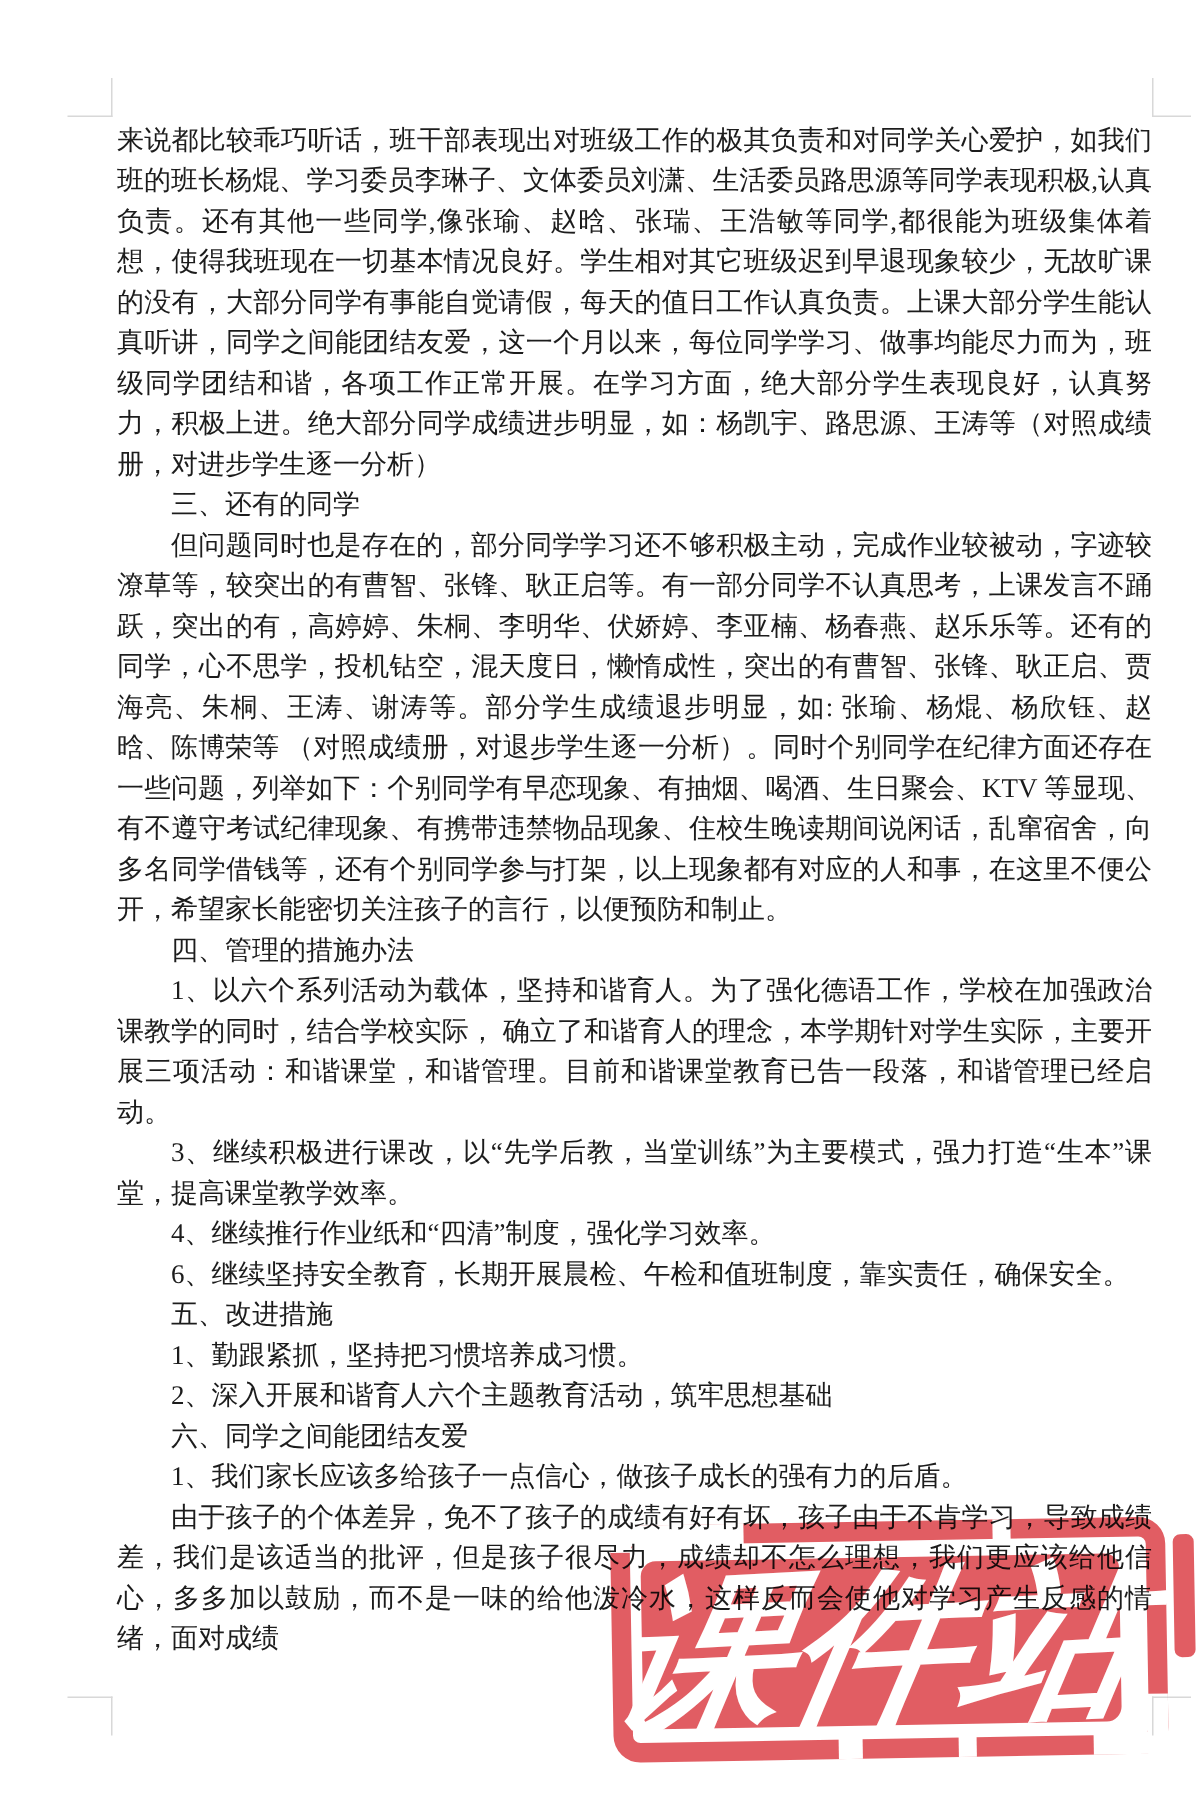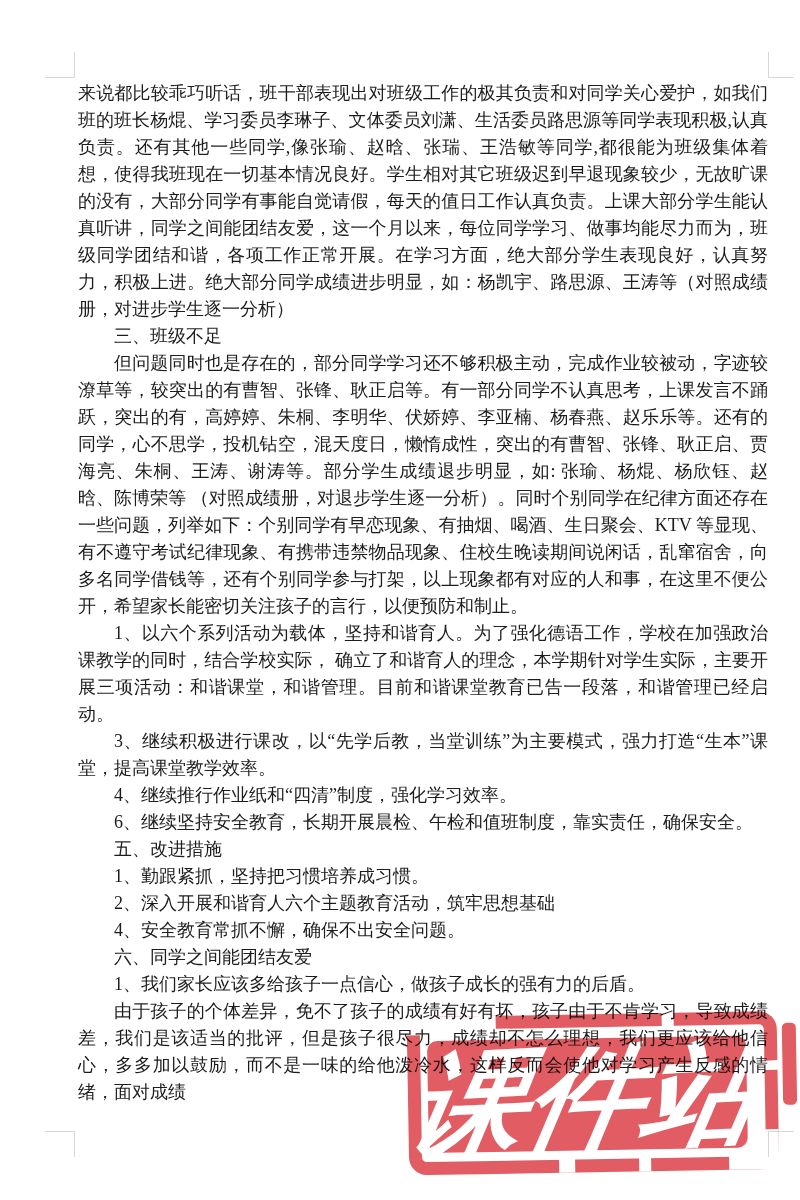--- a/index.html
+++ b/index.html
@@ -64,30 +64,30 @@
 
 <div class="page">
 
   <span class="mark mark-tl"></span>
   <span class="mark mark-tr"></span>
   <span class="mark mark-bl"></span>
   <span class="mark mark-br"></span>
 
   <div class="text-flow">
       <p class="no-indent">来说都比较乖巧听话，班干部表现出对班级工作的极其负责和对同学关心爱护，如我们班的班长杨焜、学习委员李琳子、文体委员刘潇、生活委员路思源等同学表现积极,认真负责。还有其他一些同学,像张瑜、赵晗、张瑞、王浩敏等同学,都很能为班级集体着想，使得我班现在一切基本情况良好。学生相对其它班级迟到早退现象较少，无故旷课的没有，大部分同学有事能自觉请假，每天的值日工作认真负责。上课大部分学生能认真听讲，同学之间能团结友爱，这一个月以来，每位同学学习、做事均能尽力而为，班级同学团结和谐，各项工作正常开展。在学习方面，绝大部分学生表现良好，认真努力，积极上进。绝大部分同学成绩进步明显，如：杨凯宇、路思源、王涛等（对照成绩册，对进步学生逐一分析）</p>
-      <p class="indent">三、班级不足</p>
+      <p class="indent">三、还有的同学</p>
       <p class="indent">但问题同时也是存在的，部分同学学习还不够积极主动，完成作业较被动，字迹较潦草等，较突出的有曹智、张锋、耿正启等。有一部分同学不认真思考，上课发言不踊跃，突出的有，高婷婷、朱桐、李明华、伏娇婷、李亚楠、杨春燕、赵乐乐等。还有的同学，心不思学，投机钻空，混天度日，懒惰成性，突出的有曹智、张锋、耿正启、贾海亮、朱桐、王涛、谢涛等。部分学生成绩退步明显，如: 张瑜、杨焜、杨欣钰、赵晗、陈博荣等 （对照成绩册，对退步学生逐一分析）。同时个别同学在纪律方面还存在一些问题，列举如下：个别同学有早恋现象、有抽烟、喝酒、生日聚会、KTV 等显现、有不遵守考试纪律现象、有携带违禁物品现象、住校生晚读期间说闲话，乱窜宿舍，向多名同学借钱等，还有个别同学参与打架，以上现象都有对应的人和事，在这里不便公开，希望家长能密切关注孩子的言行，以便预防和制止。</p>
+      <p class="indent">四、管理的措施办法</p>
       <p class="indent">1、以六个系列活动为载体，坚持和谐育人。为了强化德语工作，学校在加强政治课教学的同时，结合学校实际， 确立了和谐育人的理念，本学期针对学生实际，主要开展三项活动：和谐课堂，和谐管理。目前和谐课堂教育已告一段落，和谐管理已经启动。</p>
       <p class="indent">3、继续积极进行课改，以“先学后教，当堂训练”为主要模式，强力打造“生本”课堂，提高课堂教学效率。</p>
       <p class="indent">4、继续推行作业纸和“四清”制度，强化学习效率。</p>
       <p class="indent">6、继续坚持安全教育，长期开展晨检、午检和值班制度，靠实责任，确保安全。</p>
       <p class="indent">五、改进措施</p>
       <p class="indent">1、勤跟紧抓，坚持把习惯培养成习惯。</p>
       <p class="indent">2、深入开展和谐育人六个主题教育活动，筑牢思想基础</p>
-      <p class="indent">4、安全教育常抓不懈，确保不出安全问题。</p>
       <p class="indent">六、同学之间能团结友爱</p>
       <p class="indent">1、我们家长应该多给孩子一点信心，做孩子成长的强有力的后盾。</p>
       <p class="indent">由于孩子的个体差异，免不了孩子的成绩有好有坏，孩子由于不肯学习，导致成绩差，我们是该适当的批评，但是孩子很尽力，成绩却不怎么理想，我们更应该给他信心，多多加以鼓励，而不是一味的给他泼冷水，这样反而会使他对学习产生反感的情绪，面对成绩</p>
     </div>
 
   <div class="stamp">
     <div class="stamp-frame"></div>
     <div class="stamp-fill"></div>
     <div class="stamp-frag"></div>
     <div class="gap g1"></div>

